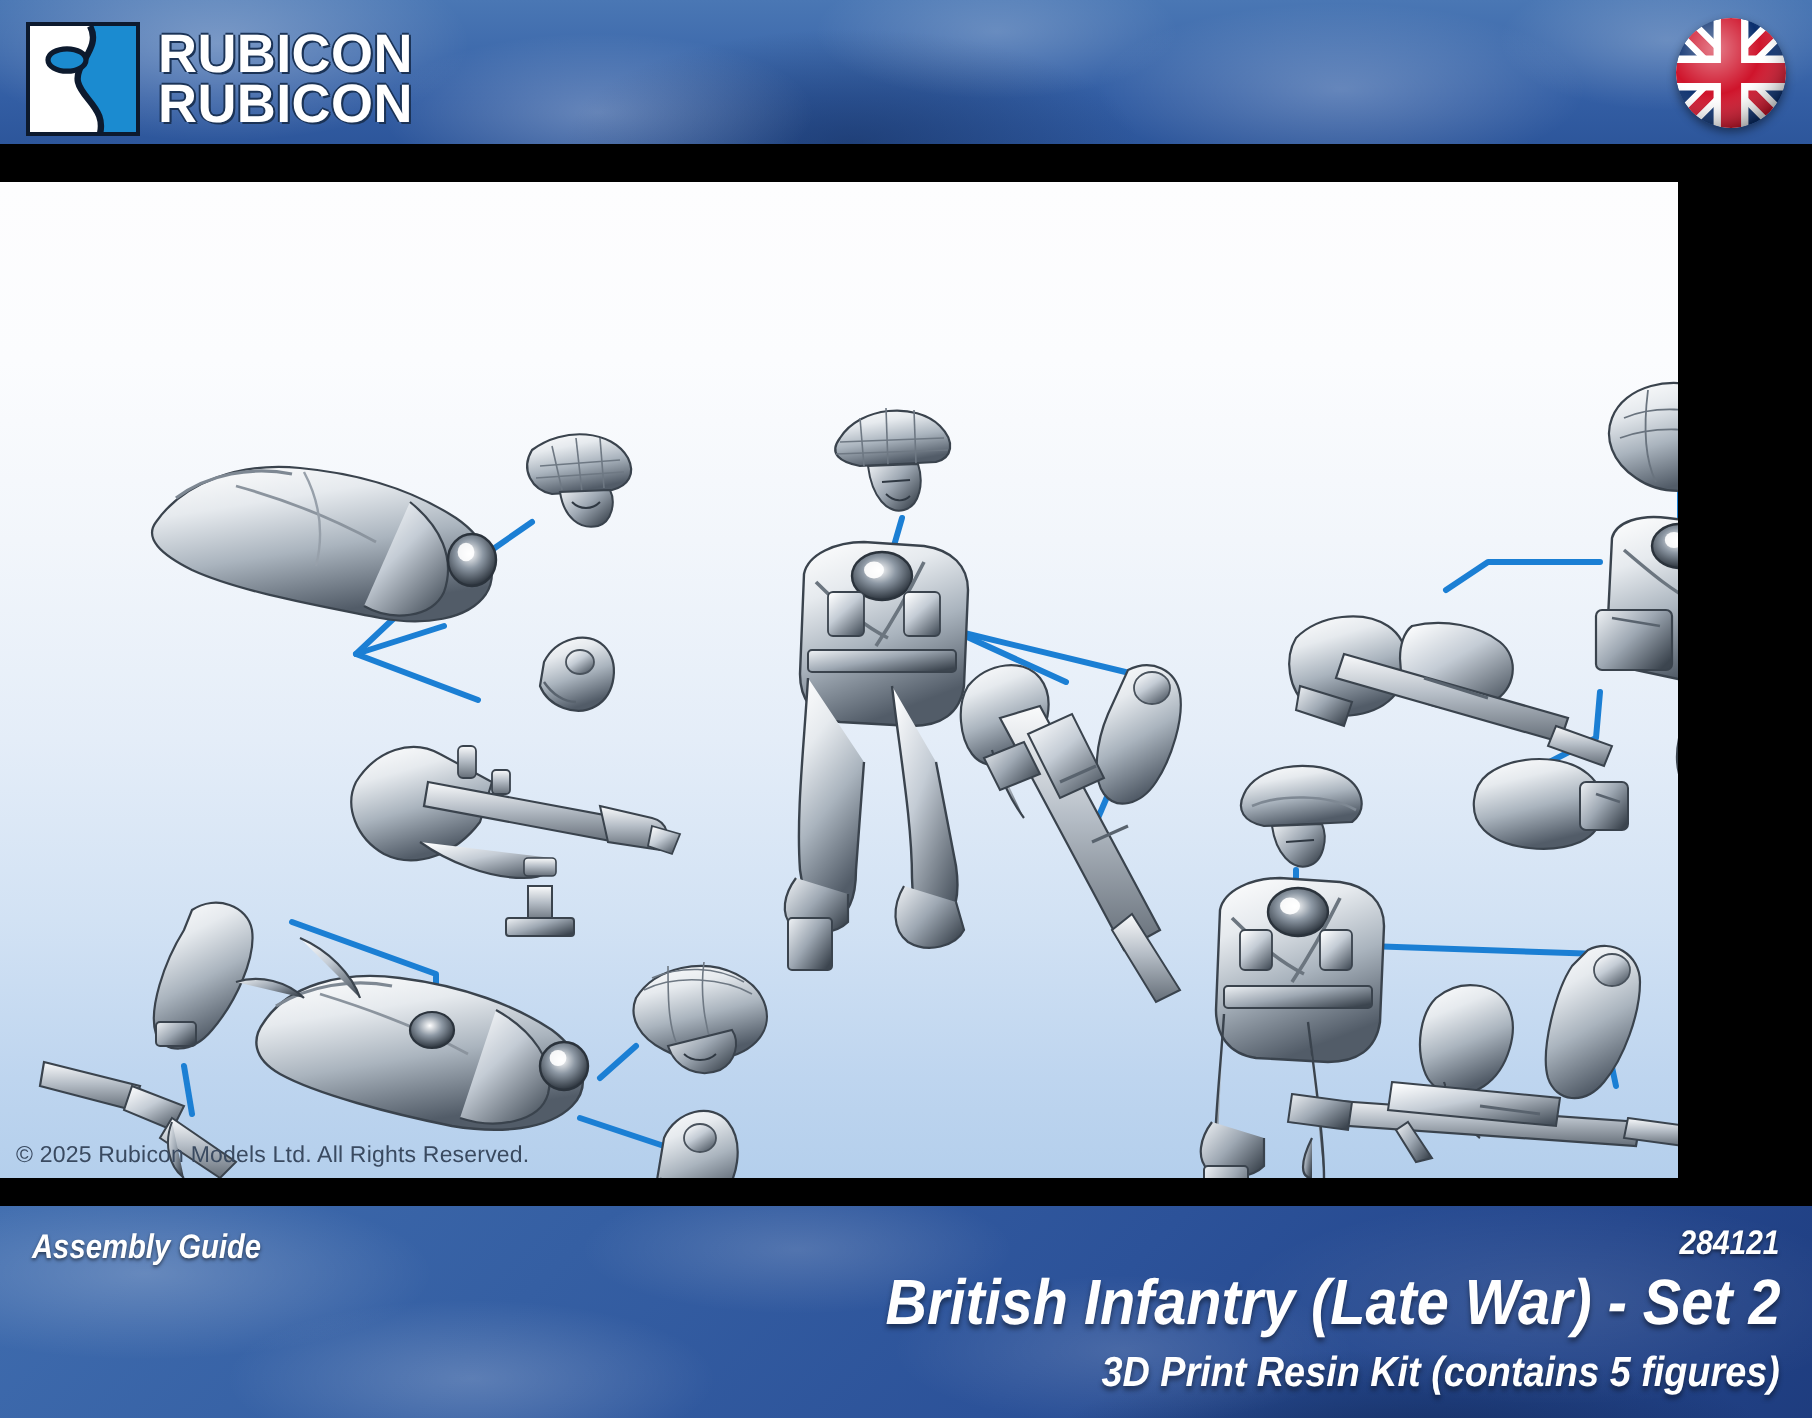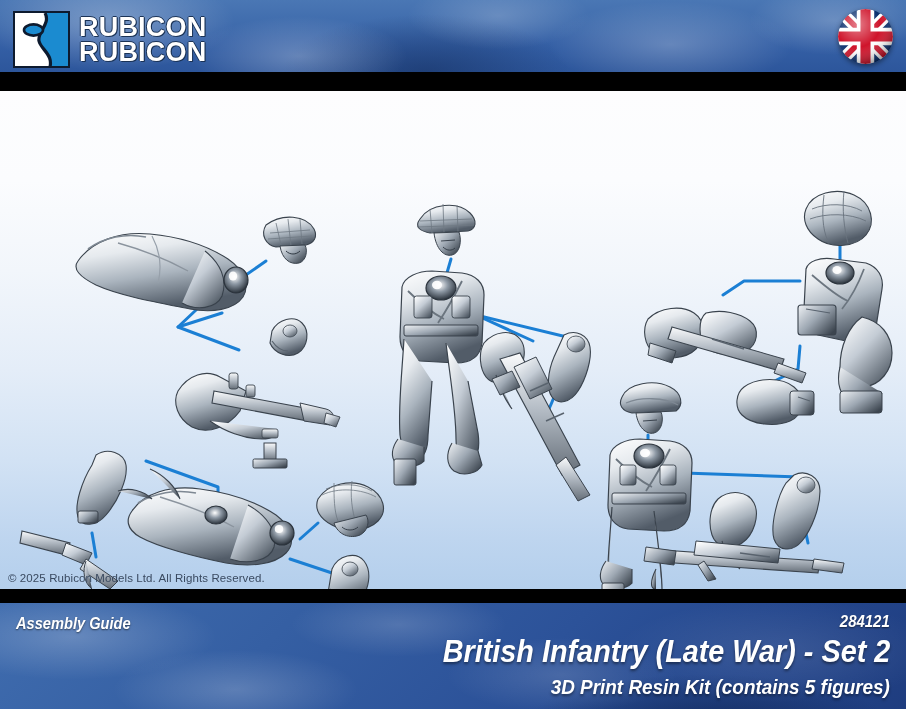--- a/index.html
+++ b/index.html
@@ -52,21 +52,21 @@
 
   .flag-roundel {
     position:absolute; right:13px; top:9px;
     width:55px; height:55px; border-radius:50%;
     overflow:hidden;
     box-shadow:0 2px 5px rgba(0,0,0,.45), inset 0 0 10px rgba(0,0,0,.25);
   }
 
   
   .canvas {
-    position:absolute; left:0; top:91px; width:906px; height:498px;
+    position:absolute; left:0; top:91px; width:839px; height:498px;
     background:linear-gradient(180deg,
       #fdfdfe 0%, #fbfcfe 18%, #f2f6fb 36%,
       #e4edf8 56%, #d2e2f4 74%, #bed5ef 90%, #b4cfec 100%);
     overflow:hidden;
   }
   .copyright {
     position:absolute; left:8px; bottom:5px;
     font-size:11.5px; color:#3a4a60;
     font-family:"Liberation Sans", sans-serif;
     letter-spacing:.1px;

